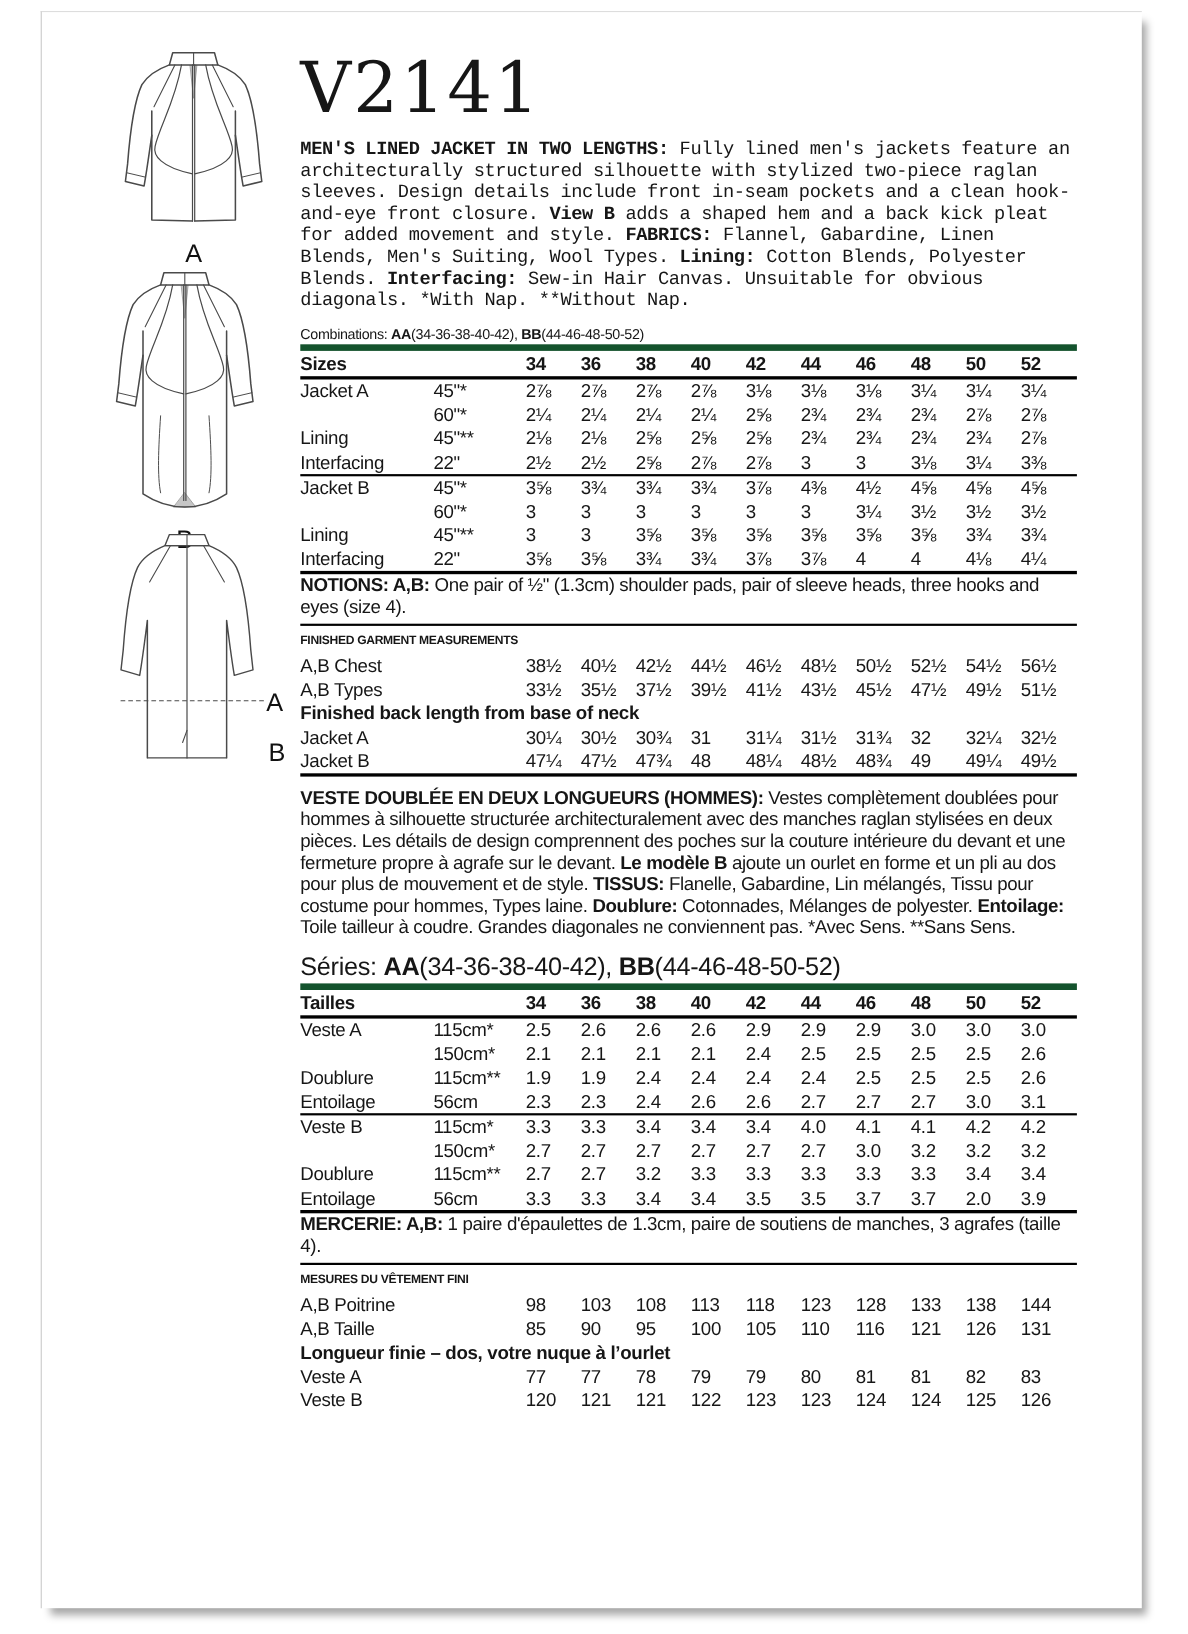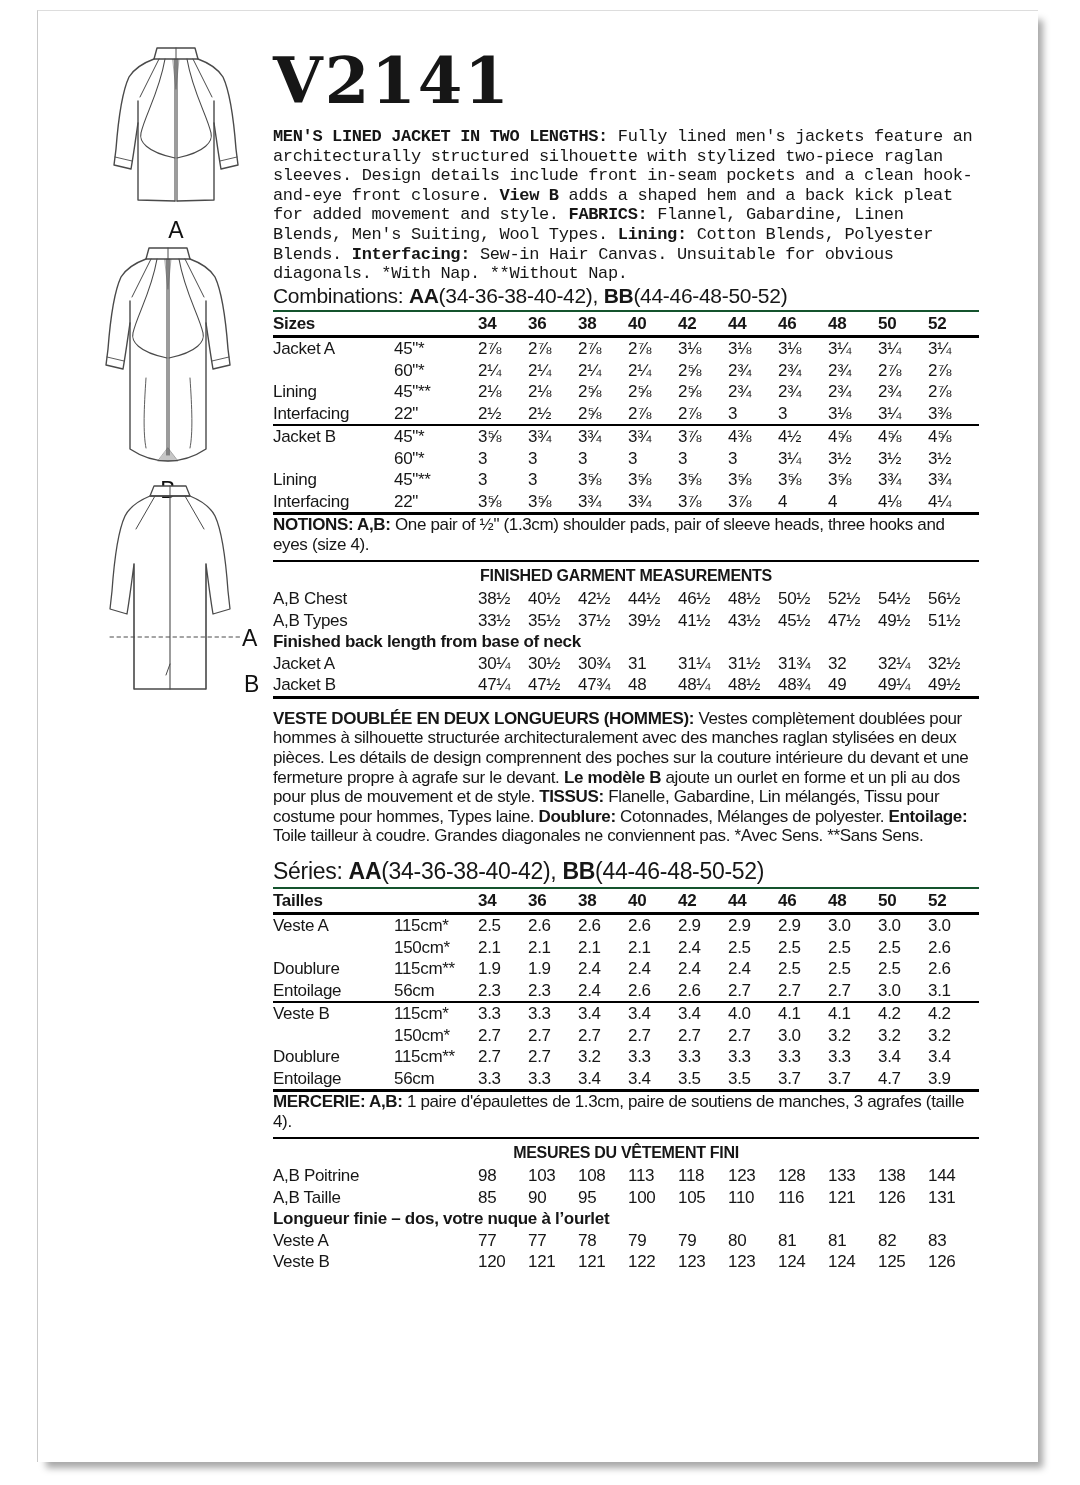--- a/index.html
+++ b/index.html
@@ -22,43 +22,43 @@
     margin-top:2px; font-family:"Liberation Sans", sans-serif;
   }
   .back-float-label { position:absolute; font-size:23px; color:#111; }
 
   
   .content { position:absolute; left:235px; top:18px; width:706px; }
 
   .masthead { display:flex; justify-content:space-between; align-items:flex-end; height:84px; }
   .pattern-number {
     font-family:"DejaVu Serif","Liberation Serif",serif;
-    font-size:64px; font-weight:700; letter-spacing:2px; line-height:1;
+    font-size:64px; font-weight:400; letter-spacing:2px; line-height:1;
   }
   .difficulty { font-size:27px; letter-spacing:-0.5px; padding-bottom:2px; }
 
   .para { font-size:17px; line-height:19.6px; letter-spacing:-0.35px; }
   .desc { margin-top:14px;font-family:Liberation Mono, monospace; }
-  .combo { font-size:21px; letter-spacing:-0.3px; }
+  .combo { margin-top:12px; font-size:13px; letter-spacing:-0.3px; }
 
   
   .t { width:706px; margin-top:2px; }
   .t .tr { display:grid; grid-template-columns:121px 84px repeat(10,50px); line-height:21.5px; align-items:baseline; }
   .t .td { font-size:17px; letter-spacing:-0.3px; white-space:nowrap; }
   .t .lbl { font-weight:400; }
   .t .span2 { grid-column:1 / 3; }
   .t .full { grid-column:1 / -1; font-weight:700; }
-  .t .th-row { border-top:2px solid #14532d; border-bottom:3px solid #000; padding:1px 0; }
+  .t .th-row { border-top:6px solid #14532d; border-bottom:3px solid #000; padding:1px 0; }
   .t .th-row .td { font-weight:700; }
   .t .rule-below { border-bottom:2.5px solid #000; }
   .t.closed { border-bottom:3px solid #000; }
 
   .note { margin-top:0; font-size:17px; line-height:20px; letter-spacing:-0.35px; }
   .hr { border-top:2.5px solid #000; margin-top:5px; }
-  .section-title { font-size:16px; font-weight:700; line-height:21px; margin-top:3px; letter-spacing:-0.3px;text-align:center; }
+  .section-title { font-size:11px; font-weight:700; line-height:21px; margin-top:3px; letter-spacing:-0.3px; }
   .fr-desc { margin-top:10px; }
   .series { margin-top:12px; font-size:23px; letter-spacing:-0.3px; }
 
   .b { font-weight:700; }
 </style>
 </head>
 <body>
 
 <div class="card">
 
@@ -444,21 +444,21 @@
           <div class="td lbl">Entoilage</div>
           <div class="td sub">56cm</div>
           <div class="td">3.3</div>
           <div class="td">3.3</div>
           <div class="td">3.4</div>
           <div class="td">3.4</div>
           <div class="td">3.5</div>
           <div class="td">3.5</div>
           <div class="td">3.7</div>
           <div class="td">3.7</div>
-          <div class="td">4.7</div>
+          <div class="td">2.0</div>
           <div class="td">3.9</div>
         </div>
       </div>
 
     <p class="note"><span class="b">MERCERIE: A,B: </span><span>1 paire d'épaulettes de 1.3cm, paire de soutiens de manches, 3 agrafes (taille 4).</span></p>
 
     <div class="hr"></div>
     <div class="section-title">MESURES DU VÊTEMENT FINI</div>
     <div class="t">
         <div class="tr">

